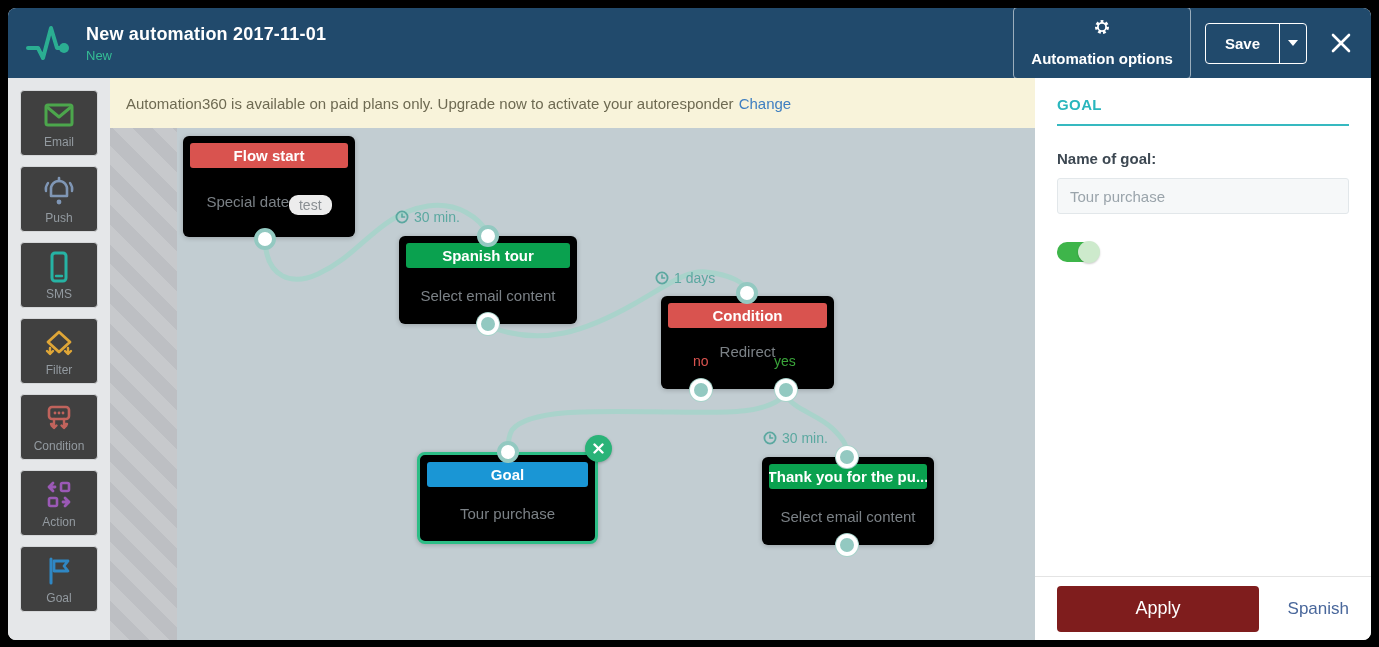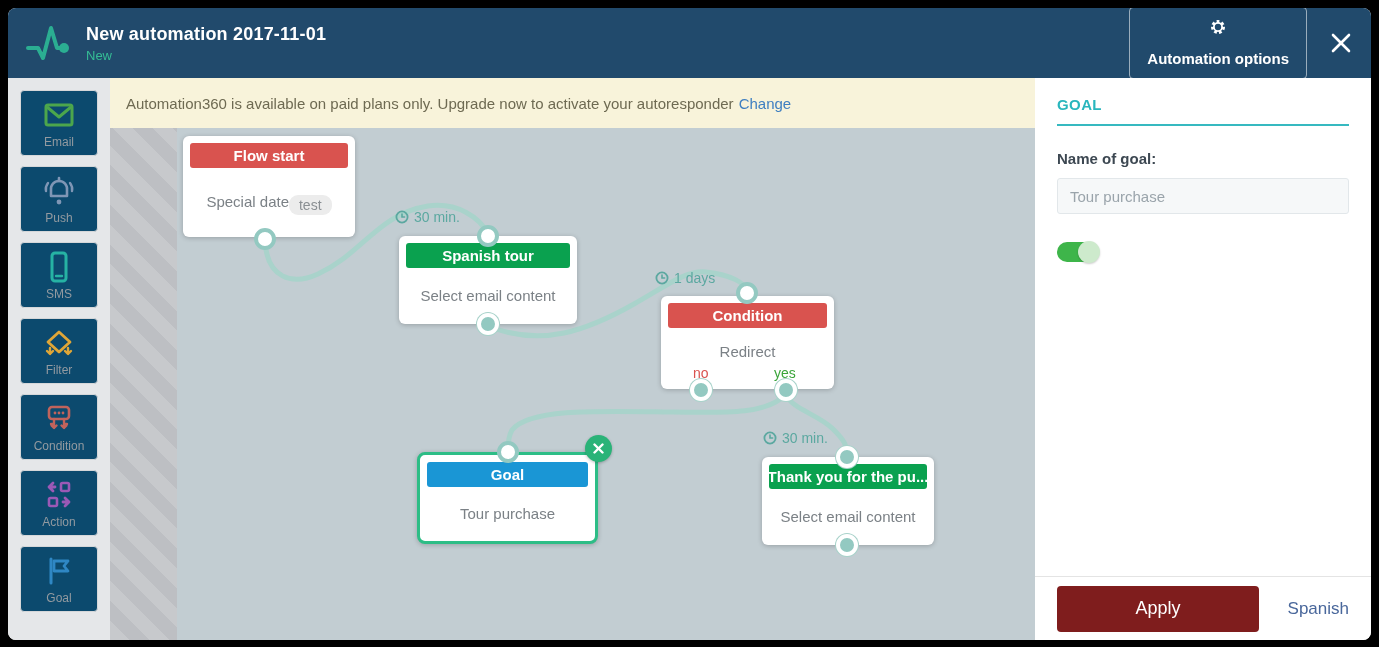--- a/index.html
+++ b/index.html
@@ -18,38 +18,38 @@
   .btn-save { padding:11px 19px; color:#fff; font-size:15px; font-weight:700; cursor:pointer; }
   .btn-save-caret { width:27px; display:flex; align-items:center; justify-content:center; border-left:1px solid #fff; cursor:pointer; }
   .caret { width:0; height:0; border-left:5px solid transparent; border-right:5px solid transparent; border-top:6px solid #fff; }
   .btn-close { margin-left:22px; cursor:pointer; display:flex; }
 
   
   .content { position:absolute; left:0; top:70px; width:100%; height:562px; display:flex; }
 
   
   .sidebar { width:102px; height:100%; background:#e5e7e9; padding-top:12px; flex:none; }
-  .tile { width:78px; height:66px; margin:0 auto 10px auto; background:#0c4a6e; border:1px solid #d5d7d9; border-radius:4px; display:flex; flex-direction:column; align-items:center; justify-content:center; cursor:pointer; }
+  .tile { width:78px; height:66px; margin:0 auto 10px auto; background:#404040; border:1px solid #d5d7d9; border-radius:4px; display:flex; flex-direction:column; align-items:center; justify-content:center; cursor:pointer; }
   .tile-label { font-size:12px; color:#939aa0; margin-top:3px; }
 
   
   .canvas { width:925px; height:100%; position:relative; background:#c2cdd2; flex:none; overflow:hidden; }
   .banner { position:absolute; left:0; top:0; width:100%; height:50px; background:#f8f3da; display:flex; align-items:center; padding-left:16px; font-size:15px; color:#6e6a52; z-index:3; }
   .banner a { color:#3f7fc1; text-decoration:none; margin-left:5px; cursor:pointer; }
   .hatch { position:absolute; left:0; top:50px; bottom:0; width:67px; background:repeating-linear-gradient(45deg,#c7c9cc 0 14px,#bdbfc3 14px 28px); z-index:1; }
   svg.wires { position:absolute; left:0; top:0; z-index:2; }
   .time-label { position:absolute; display:flex; align-items:center; gap:5px; color:#5ba8a0; font-size:14px; z-index:2; }
 
-  .node { position:absolute; background:#ffffff; border-radius:6px; box-shadow:0 1px 5px rgba(0,0,0,.22); z-index:3; cursor:pointer; }
+  .node { position:absolute; background:#000000; border-radius:6px; box-shadow:0 1px 5px rgba(0,0,0,.22); z-index:3; cursor:pointer; }
   .node.selected { border:3px solid #2dbd86; border-radius:8px; }
   .node-header { margin:7px 7px 0 7px; height:25px; border-radius:3px; color:#fff; font-size:15px; font-weight:700; display:flex; align-items:center; justify-content:center; white-space:nowrap; overflow:hidden; }
   .nh-red { background:#d9534f; } .nh-green { background:#0aa14f; } .nh-blue { background:#1a96d5; }
   .node-body { display:flex; align-items:center; justify-content:center; color:#7b8186; font-size:15px; }
   .chip { background:#ececec; color:#8a8f93; font-size:14px; border-radius:9px; padding:2px 10px; margin-top:7px; }
-  .branch { position:absolute; bottom:8px; font-size:14px; }
+  .branch { position:absolute; bottom:20px; font-size:14px; }
   .branch.no { color:#d9534f; } .branch.yes { color:#3aa53a; }
 
   .port { position:absolute; width:22px; height:22px; border-radius:50%; z-index:4; }
   .port.ring { background:#fff; border:4px solid #93c9c1; }
   .port.filled { background:#93c9c1; border:4px solid #fff; box-shadow:0 0 0 1px #a8d2ca; }
   .node-delete { position:absolute; width:27px; height:27px; border-radius:50%; background:#2ab378; display:flex; align-items:center; justify-content:center; z-index:5; cursor:pointer; box-shadow:0 1px 3px rgba(0,0,0,.25); }
 
   
   .panel { width:336px; height:100%; background:#fff; position:relative; flex:none; padding:18px 22px 0 22px; }
   .panel-title { color:#29b6bd; font-size:15px; font-weight:700; letter-spacing:.4px; }
@@ -79,20 +79,26 @@
       <div class="hdr-sub">New</div>
     </div>
     <div class="hdr-right">
       <div class="btn-options">
         <svg width="16" height="16" viewBox="0 0 16 16">
           <circle cx="8" cy="8" r="5.4" fill="none" stroke="#fff" stroke-width="3.2" stroke-dasharray="2.6 2.1"></circle>
           <circle cx="8" cy="8" r="4.1" fill="none" stroke="#fff" stroke-width="1.8"></circle>
         </svg>
         <span>Automation options</span>
       </div>
+      <div class="btn-save-group">
+        <div class="btn-save">Save</div>
+        <div class="btn-save-caret">
+          <span class="caret"></span>
+        </div>
+      </div>
       <div class="btn-close">
         <svg width="24" height="24" viewBox="0 0 24 24">
           <line x1="4" y1="4" x2="20" y2="20" stroke="#fff" stroke-width="2.6" stroke-linecap="round"></line>
           <line x1="20" y1="4" x2="4" y2="20" stroke="#fff" stroke-width="2.6" stroke-linecap="round"></line>
         </svg>
       </div>
     </div>
   </div>
 
   <div class="content">

